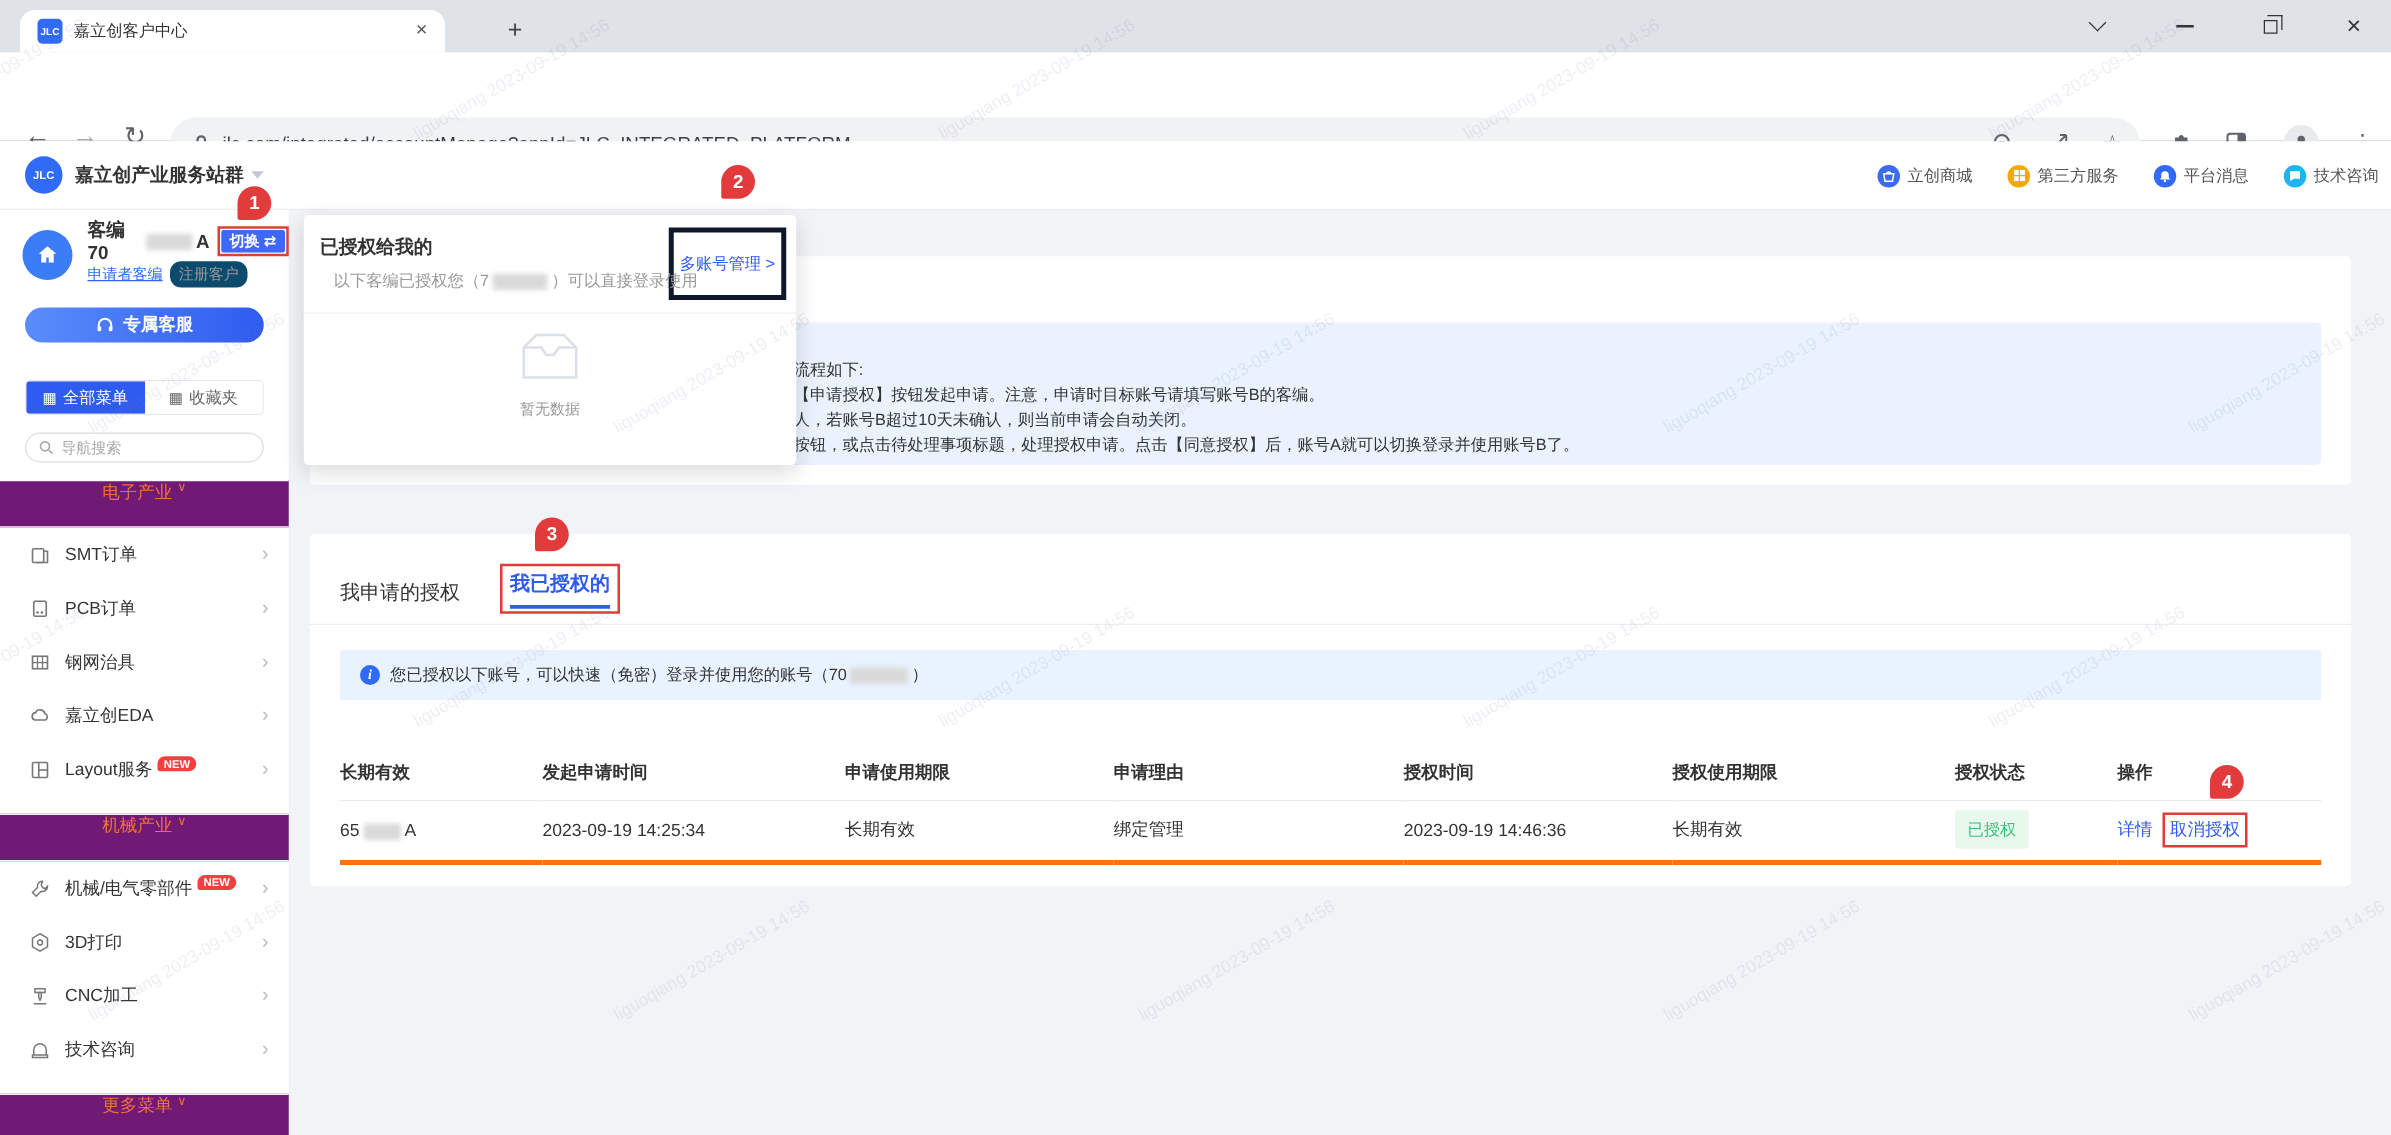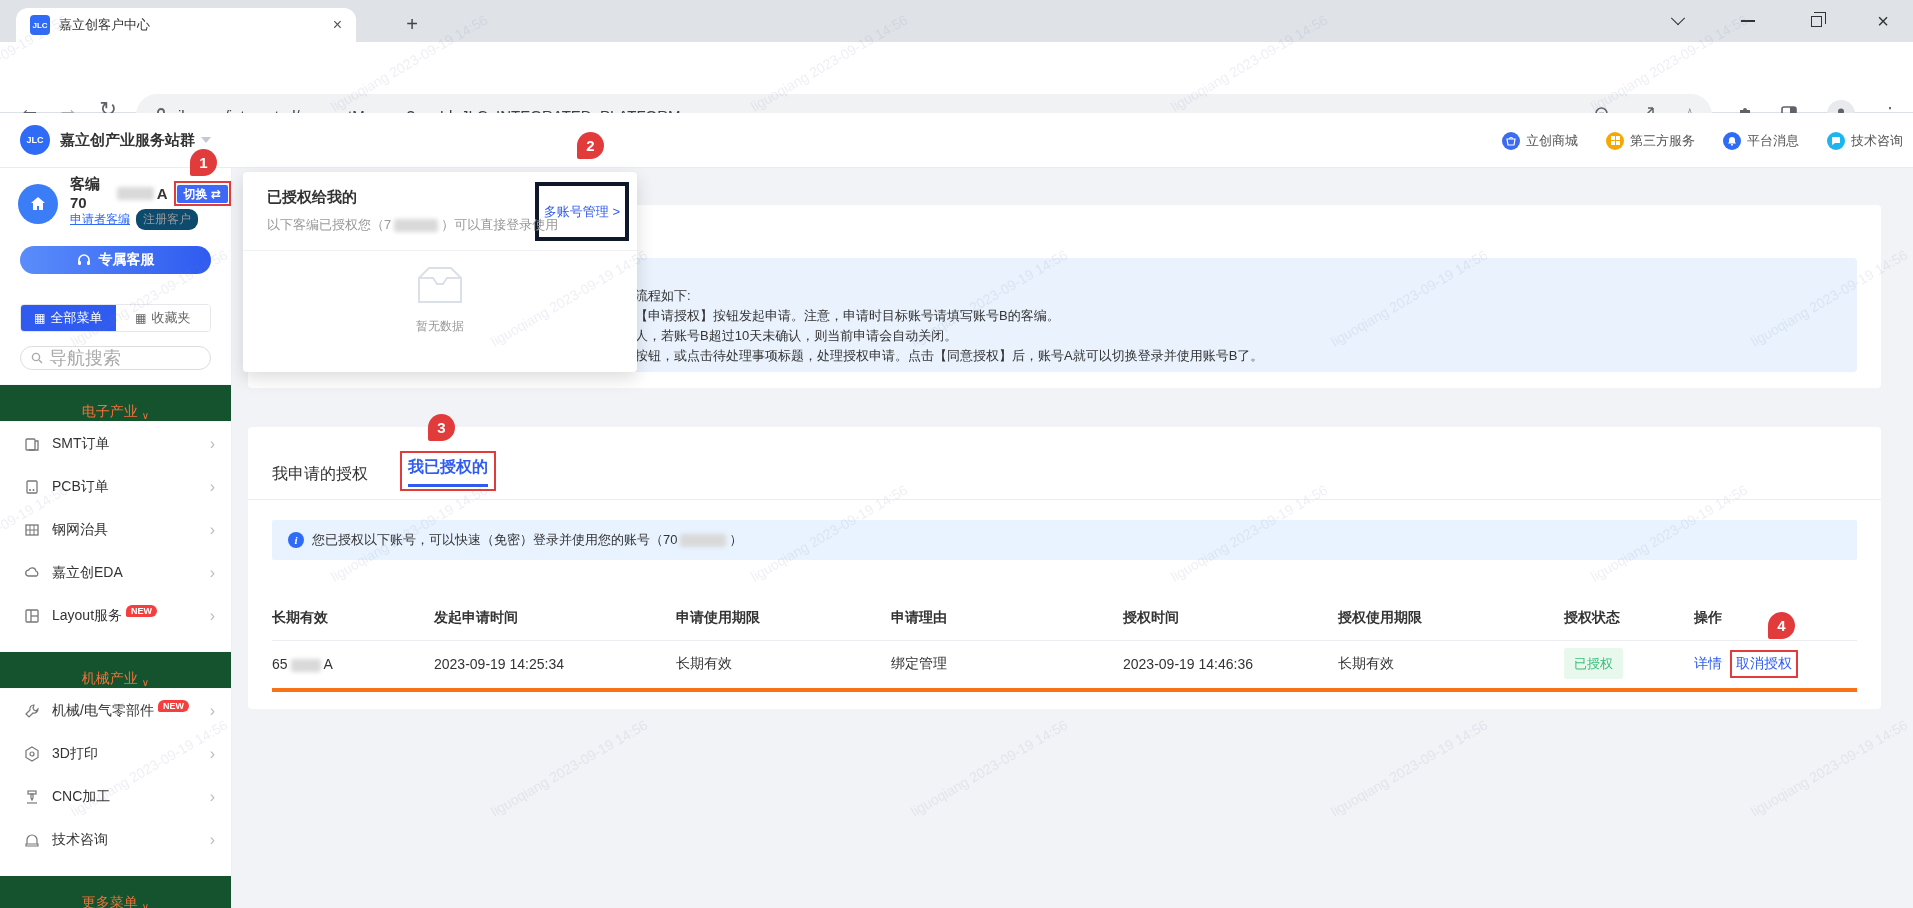--- a/index.html
+++ b/index.html
@@ -57,23 +57,23 @@
   .switch-btn { background:#3e68f7; color:#fff; font-size:12px; padding:2px 7px; border-radius:2px; cursor:pointer; white-space:nowrap; }
   .service-btn { margin:16px 20px 0 20px; height:28px; border-radius:14px;
     background:linear-gradient(90deg,#5a8dfb,#2f5bf0); color:#fff; font-size:14px; font-weight:bold;
     display:flex; align-items:center; justify-content:center; gap:8px; cursor:pointer; }
   .menu-tabs { margin:30px 20px 0 20px; display:flex; border:1px solid #e5e7eb; border-radius:4px; overflow:hidden; height:28px; }
   .mtab { flex:1; display:flex; align-items:center; justify-content:center; gap:5px; font-size:13px; color:#666; cursor:pointer; background:#fff; }
   .mtab.active { background:#2f5bf0; color:#fff; }
   .mtab .grid-g { font-size:12px; }
   .searchbox { margin:14px 20px 0 20px; height:24px; border:1px solid #ddd; border-radius:13px;
     display:flex; align-items:center; padding:0 10px; gap:6px; }
-  .searchbox input { border:none; outline:none; width:130px; font-size:18px; color:#15803d; background:transparent; }
+  .searchbox input { border:none; outline:none; width:130px; font-size:12px; color:#15803d; background:transparent; }
   .searchbox input::placeholder { color:#aaa; }
-  .side-section { margin-top:14px; height:38px; background:#14532d; display:flex; align-items:flex-end; justify-content:center; gap:4px;
+  .side-section { margin-top:14px; height:38px; background:#701a75; display:flex; align-items:flex-start; justify-content:center; gap:4px;
     color:#f2703a; font-size:14px; border-top:1px solid #f7f8fa; border-bottom:1px solid #f7f8fa; cursor:pointer; }
   .side-item { height:43px; display:flex; align-items:center; padding:0 16px 0 24px; font-size:14px; color:#333; cursor:pointer; }
   .side-item .lbl { margin-left:12px; }
   .side-item .chv { margin-left:auto; color:#b8bcc4; font-size:16px; }
   .new-badge { background:#f53f3f; color:#fff; font-size:9px; font-weight:bold; padding:1px 5px;
     border-radius:7px 7px 7px 2px; margin-left:4px; transform:translateY(-5px); display:inline-block; }
 
   
   .main { position:absolute; left:233px; top:168px; width:1680px; height:740px; background:#f1f3f6; }
   .card1 { position:absolute; left:15px; top:37px; width:1633px; height:183px; background:#fff; border-radius:4px; }
@@ -95,21 +95,21 @@
   table.authtable { margin-top:36px; width:100%; border-collapse:collapse; table-layout:fixed; }
   .authtable th { font-size:14px; color:#333; text-align:left; font-weight:bold; height:44px; border-bottom:1px solid #ebedf0; }
   .authtable td { font-size:14px; color:#333; height:50px; border-bottom:4px solid #f97316; }
   .status-badge { background:#e8f8ed; color:#3dbd7d; font-size:13px; padding:8px 10px; border-radius:3px; }
   .link-blue { color:#2f5bf0; cursor:pointer; font-size:14px; }
   .cancel-wrap { border:2px solid #e23b3b; padding:3px 4px; margin-left:8px; display:inline-block; }
 
   
   .popup { position:absolute; left:243px; top:172px; width:394px; height:200px; background:#fff; border-radius:4px;
      box-shadow:0 6px 18px rgba(0,0,0,.14); z-index:50; }
-  .popup-title { position:absolute; left:24px; top:16px; font-size:15px; font-weight:bold; color:#333; }
+  .popup-title { position:absolute; left:13px; top:16px; font-size:15px; font-weight:bold; color:#333; }
   .manage-wrap { position:absolute; right:8px; top:10px; border:4px solid #0f172a; padding:16px 5px; }
   .manage-link { color:#2f5bf0; font-size:13px; cursor:pointer; white-space:nowrap; }
   .popup-sub { position:absolute; left:24px; top:44px; font-size:13px; color:#999; white-space:nowrap; }
   .popup-div { position:absolute; left:0; top:78px; width:100%; height:1px; background:#f0f1f3; }
   .empty-wrap { position:absolute; left:0; top:92px; width:100%; text-align:center; }
   .empty-text { font-size:12px; color:#999; margin-top:6px; }
 
   
   .ann { position:absolute; width:27px; height:27px; border-radius:50% 50% 50% 2px; background:#e23b3b; color:#fff;
     font-size:15px; font-weight:bold; display:flex; align-items:center; justify-content:center; z-index:80; }

